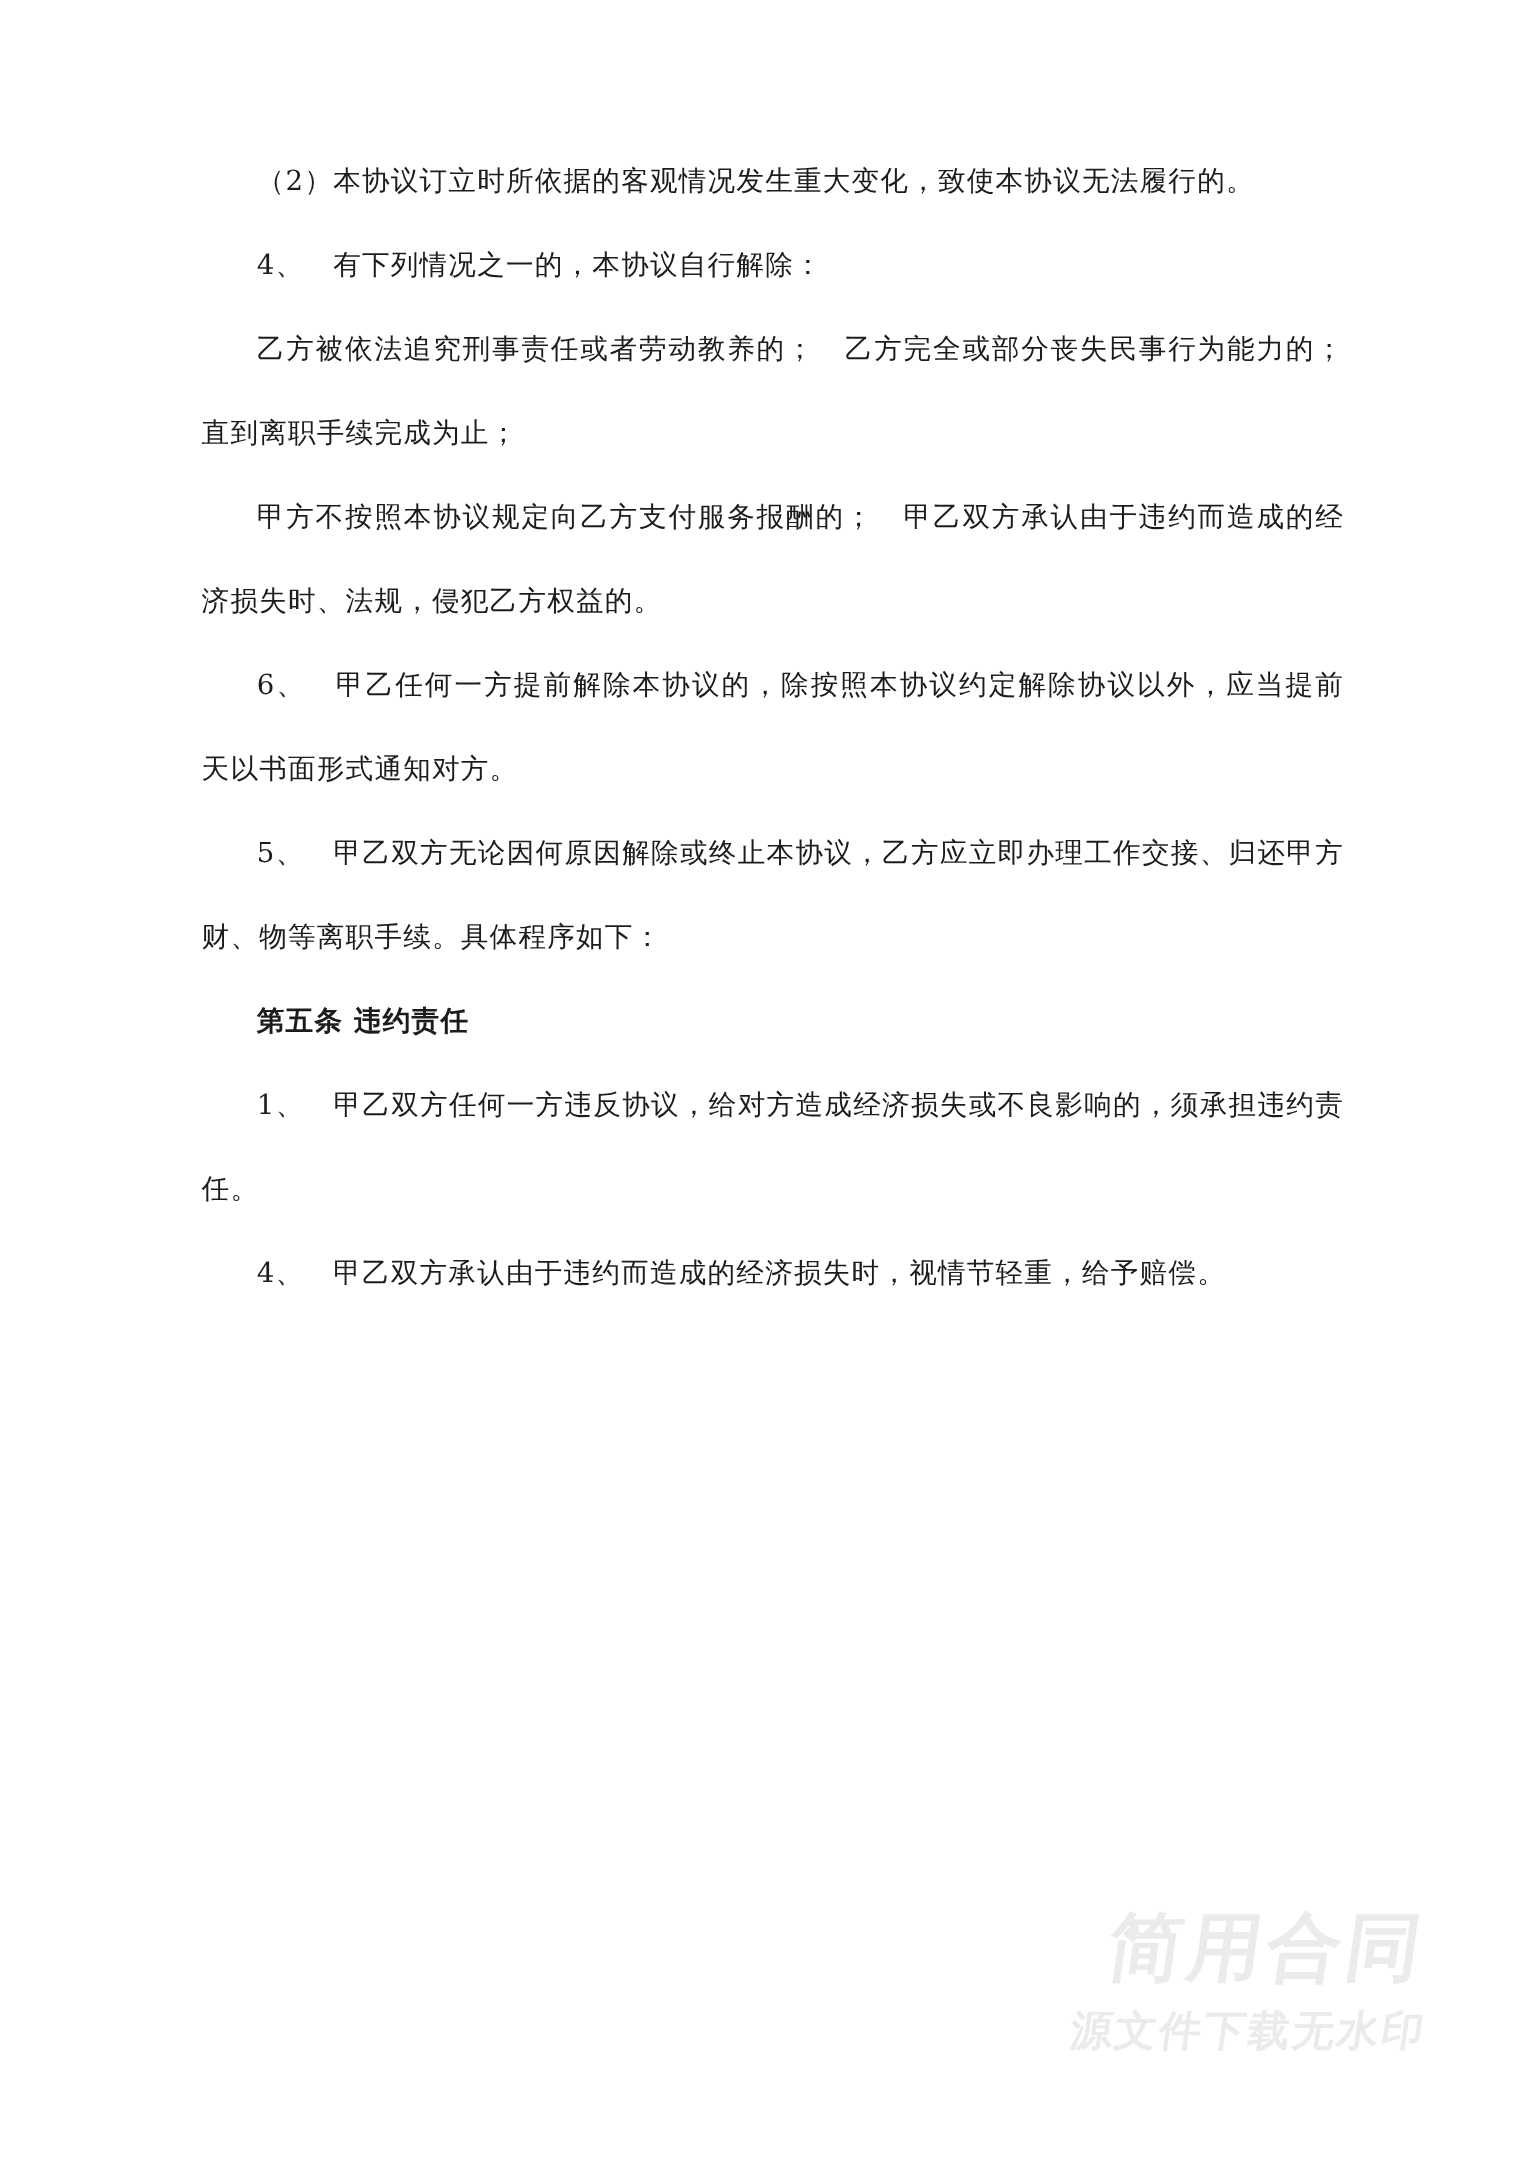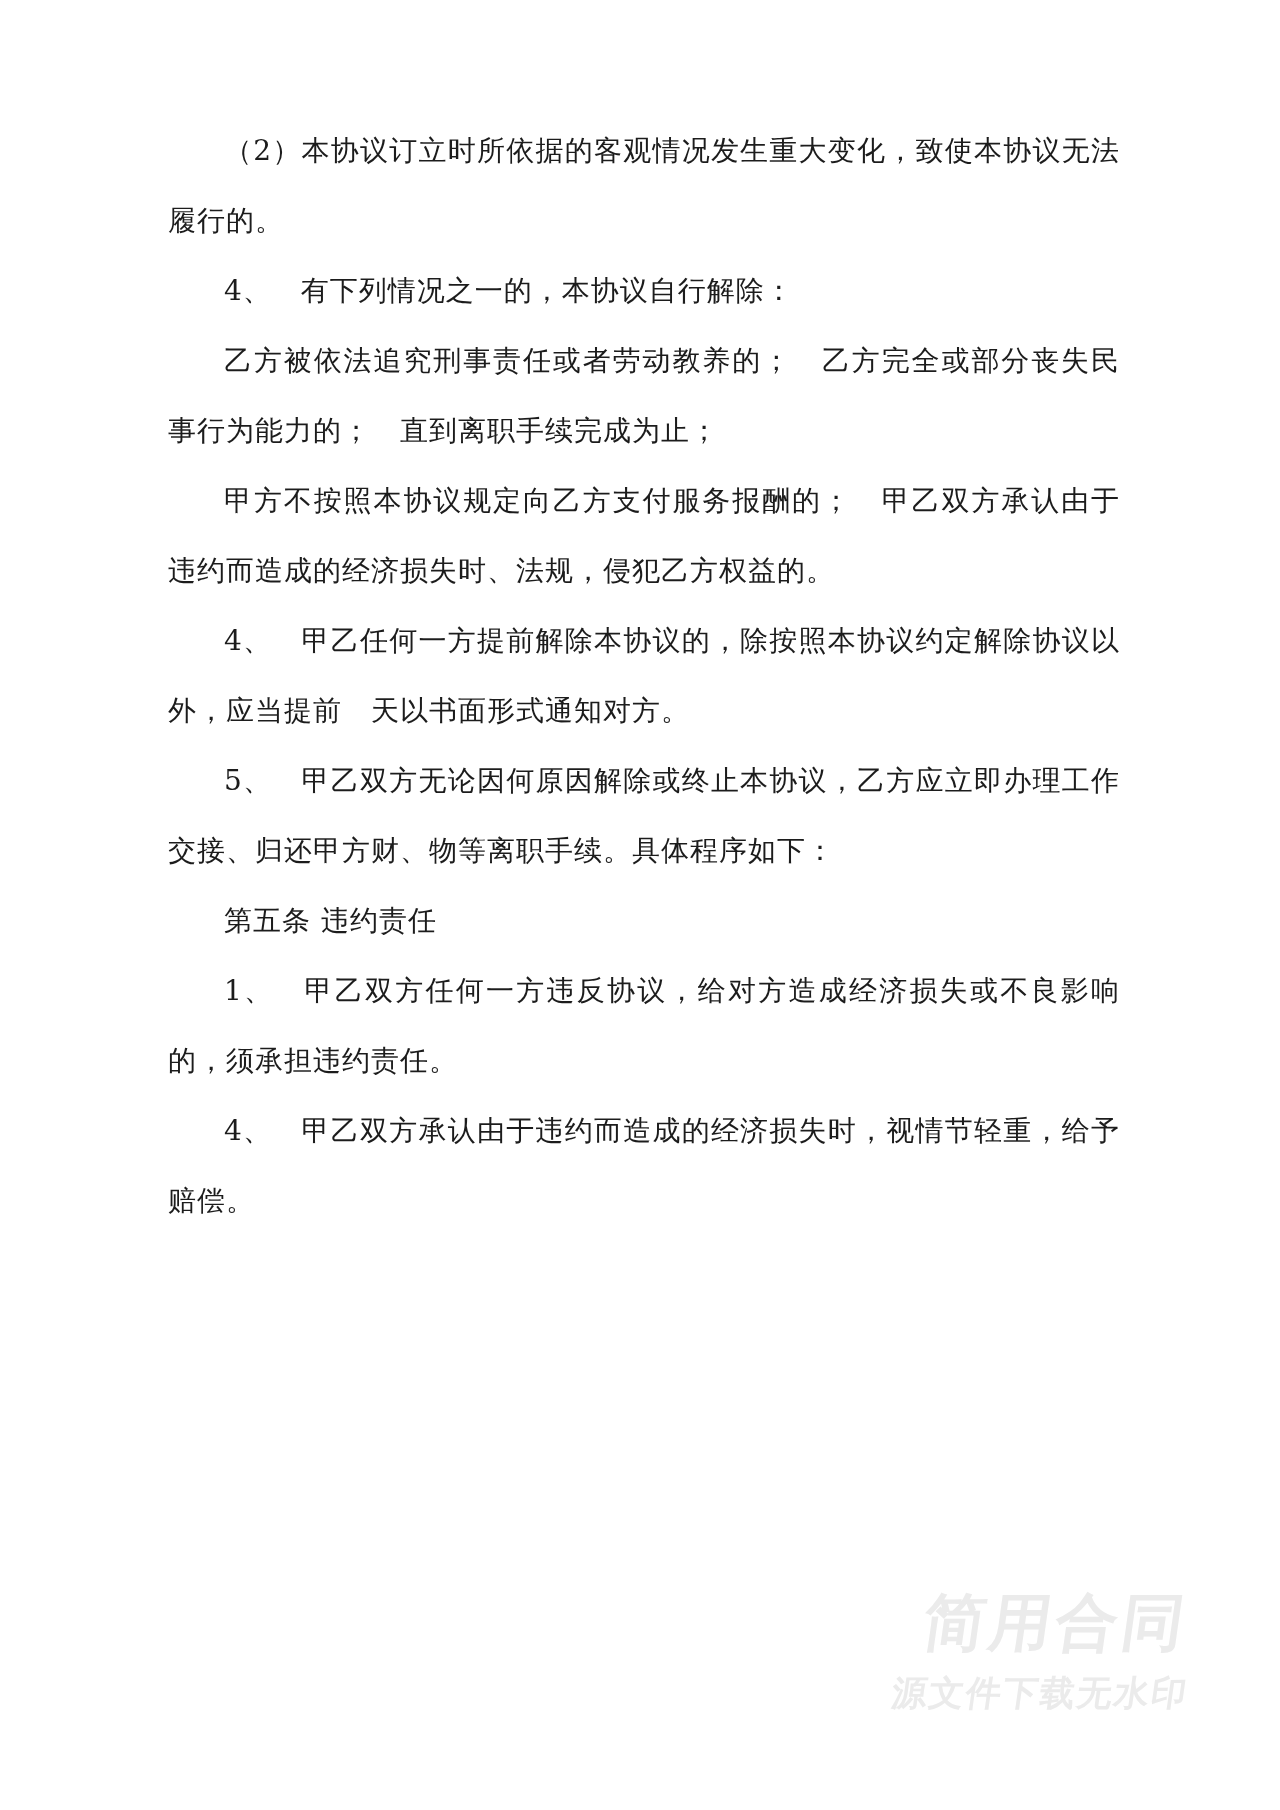--- a/index.html
+++ b/index.html
@@ -16,29 +16,29 @@
     font-family: "DejaVu Serif", "Liberation Serif", serif;
   }
   .content {
     position: absolute;
     left: 168px;
     top: 116px;
     width: 952px;
   }
   .doc-p {
     margin: 0;
-    font-size: 28px;
+    font-size: 23px;
     line-height: 70px;
     color: #1c1c1c;
     text-indent: 2em;
     text-align: justify;
     letter-spacing: 1px;
   }
   .doc-p.heading {
-    font-weight: normal;
+    font-weight: bold;
     text-align: left;
   }
   .watermark {
     position: absolute;
     right: 92px;
     top: 1592px;
     text-align: right;
     color: #ebebeb;
     font-family: "DejaVu Sans", "Liberation Sans", sans-serif;
     user-select: none;
@@ -63,21 +63,21 @@
 </head>
 <body>
 
 <div class="page">
 
   <div class="content">
     <p class="doc-p">（2）本协议订立时所依据的客观情况发生重大变化，致使本协议无法履行的。</p>
     <p class="doc-p">4、　有下列情况之一的，本协议自行解除：</p>
     <p class="doc-p">乙方被依法追究刑事责任或者劳动教养的；　乙方完全或部分丧失民事行为能力的；　直到离职手续完成为止；</p>
     <p class="doc-p">甲方不按照本协议规定向乙方支付服务报酬的；　甲乙双方承认由于违约而造成的经济损失时、法规，侵犯乙方权益的。</p>
-    <p class="doc-p">4、　甲乙任何一方提前解除本协议的，除按照本协议约定解除协议以外，应当提前　天以书面形式通知对方。</p>
+    <p class="doc-p">6、　甲乙任何一方提前解除本协议的，除按照本协议约定解除协议以外，应当提前　天以书面形式通知对方。</p>
     <p class="doc-p">5、　甲乙双方无论因何原因解除或终止本协议，乙方应立即办理工作交接、归还甲方财、物等离职手续。具体程序如下：</p>
     <p class="doc-p heading">第五条 违约责任</p>
     <p class="doc-p">1、　甲乙双方任何一方违反协议，给对方造成经济损失或不良影响的，须承担违约责任。</p>
     <p class="doc-p">4、　甲乙双方承认由于违约而造成的经济损失时，视情节轻重，给予赔偿。</p>
   </div>
 
   <div class="watermark">
     <div class="wm-title">简用合同</div>
     <div class="wm-subtitle">源文件下载无水印</div>
   </div>

